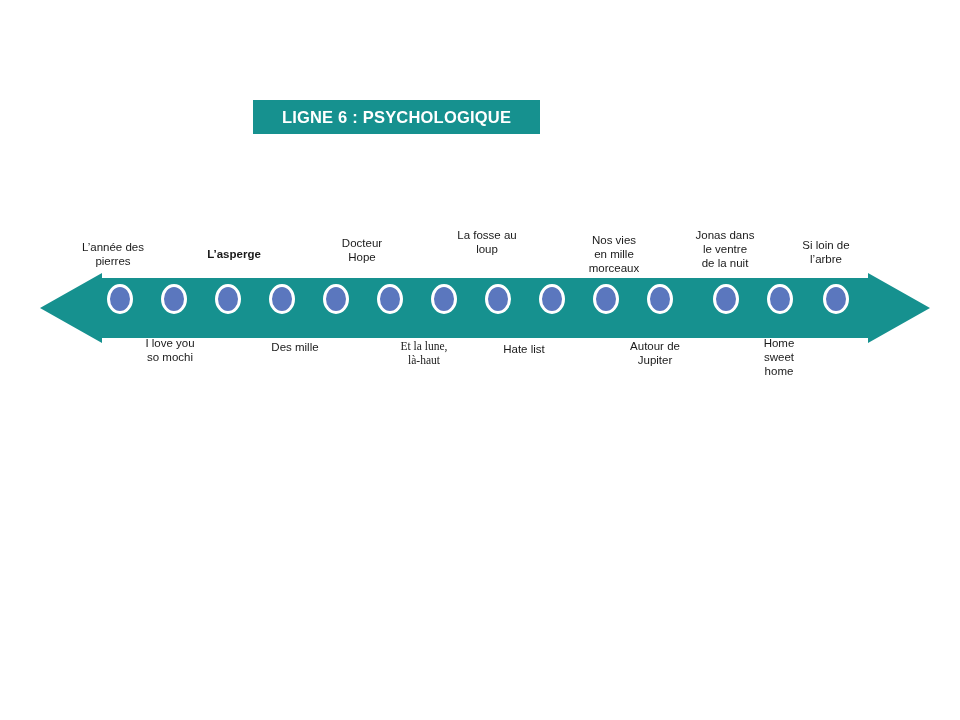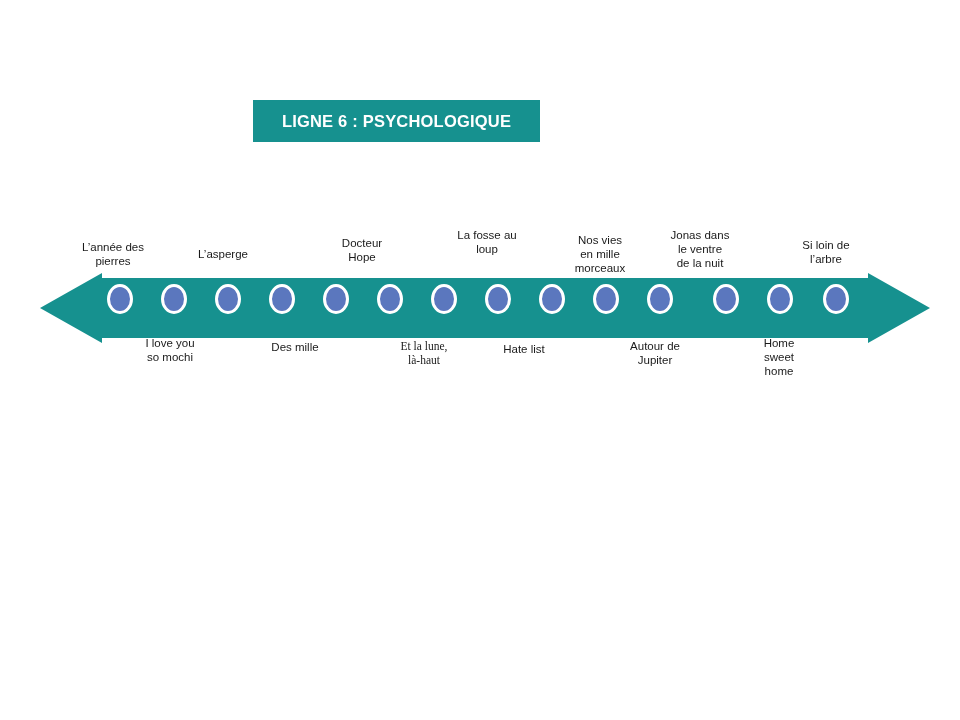--- a/index.html
+++ b/index.html
@@ -22,21 +22,21 @@
     height: 720px;
     background: #ffffff;
   }
 
   
   #title-banner {
     position: absolute;
     left: 253px;
     top: 100px;
     width: 287px;
-    height: 42px;
+    height: 34px;
     background: #16918F;
     display: flex;
     align-items: center;
     justify-content: center;
     box-sizing: border-box;
   }
   #title-text {
     color: #ffffff;
     font-size: 16.5px;
     font-weight: bold;
@@ -117,29 +117,29 @@
       <div class="milestone-circle" style="left: 593px; background: rgb(91, 119, 190); border-color: rgb(255, 255, 255);"></div>
       <div class="milestone-circle" style="left: 647px; background: rgb(91, 119, 190); border-color: rgb(255, 255, 255);"></div>
       <div class="milestone-circle" style="left: 713px; background: rgb(91, 119, 190); border-color: rgb(255, 255, 255);"></div>
       <div class="milestone-circle" style="left: 767px; background: rgb(91, 119, 190); border-color: rgb(255, 255, 255);"></div>
       <div class="milestone-circle" style="left: 823px; background: rgb(91, 119, 190); border-color: rgb(255, 255, 255);"></div>
     </div>
 
   <div id="labels-top-layer">
       <div class="label label-top" style="width: 120px; left: 53px; top: 240px;">L’année des
 pierres</div>
-      <div class="label label-top" style="width: 120px; left: 163px; top: 247px;">L’asperge</div>
+      <div class="label label-top" style="width: 120px; left: 174px; top: 247px; font-weight: bold;">L’asperge</div>
       <div class="label label-top" style="width: 120px; left: 302px; top: 236px;">Docteur
 Hope</div>
       <div class="label label-top" style="width: 120px; left: 427px; top: 228px;">La fosse au
 loup</div>
-      <div class="label label-top" style="width: 120px; left: 540px; top: 233px;">Nos vies
+      <div class="label label-top" style="width: 120px; left: 554px; top: 233px;">Nos vies
 en mille
 morceaux</div>
-      <div class="label label-top" style="width: 120px; left: 640px; top: 228px;">Jonas dans
+      <div class="label label-top" style="width: 120px; left: 665px; top: 228px;">Jonas dans
 le ventre
 de la nuit</div>
       <div class="label label-top" style="width: 120px; left: 766px; top: 238px;">Si loin de
 l’arbre</div>
     </div>
 
   <div id="labels-bottom-layer">
       <div class="label label-bottom" style="width: 120px; left: 110px; top: 336px;">I love you
 so mochi</div>
       <div class="label label-bottom" style="width: 120px; left: 235px; top: 340px;">Des mille</div>

